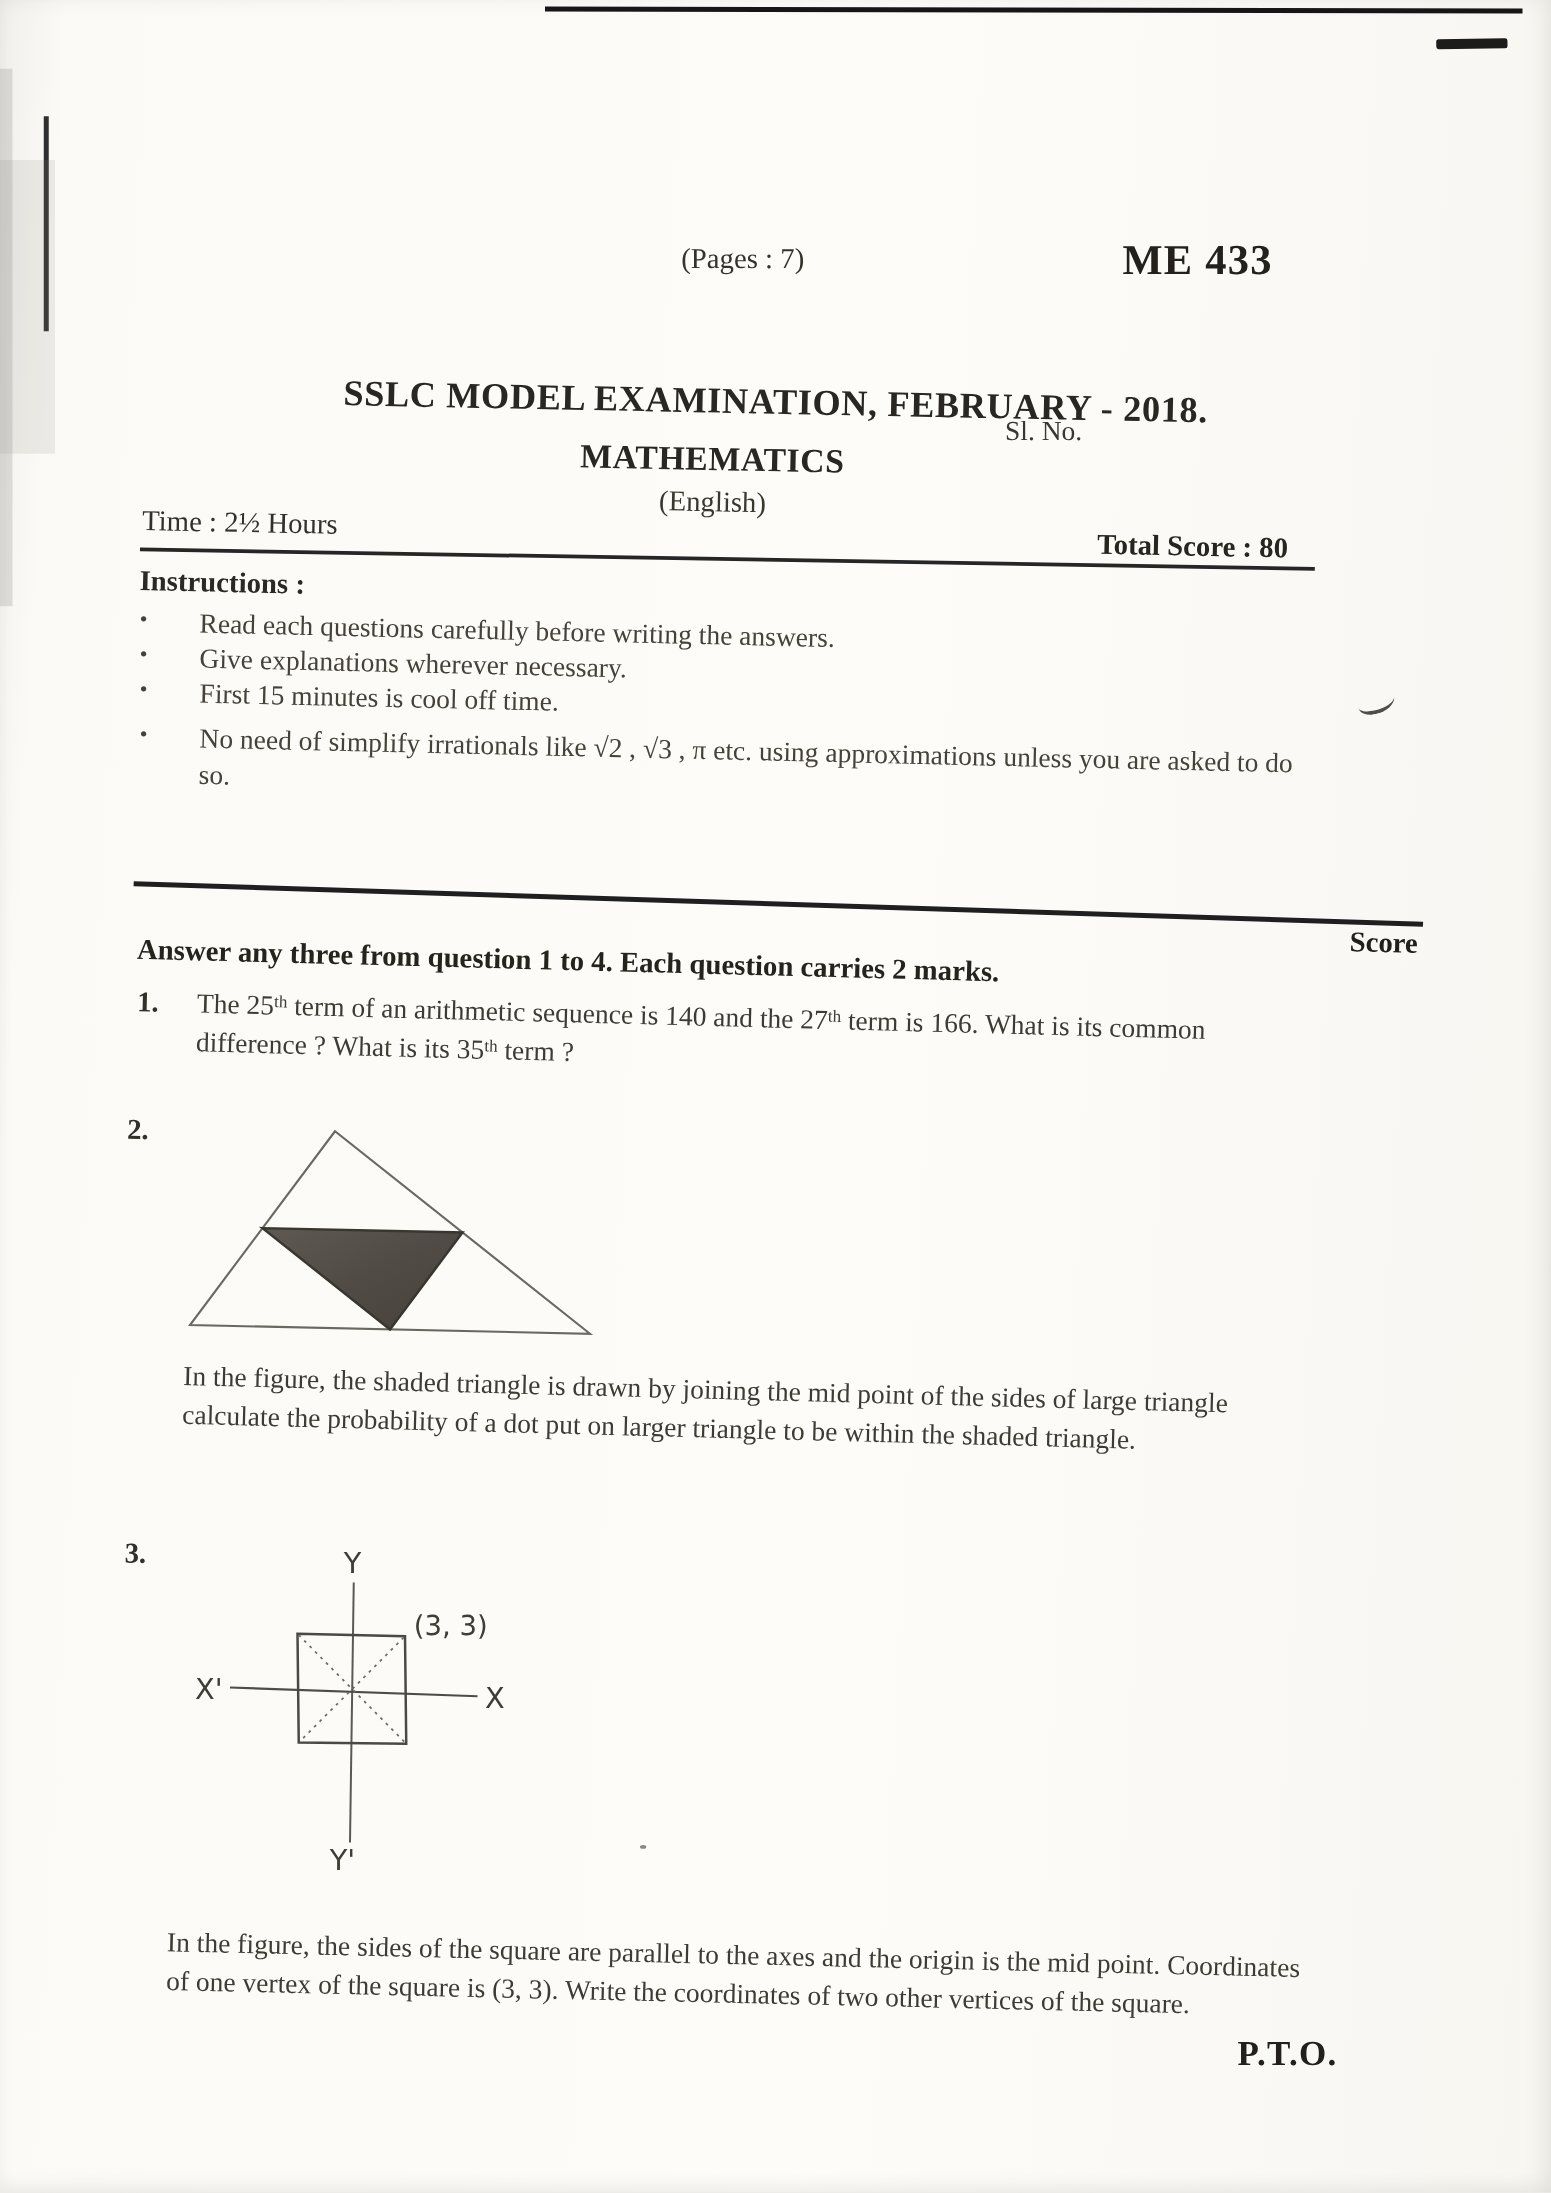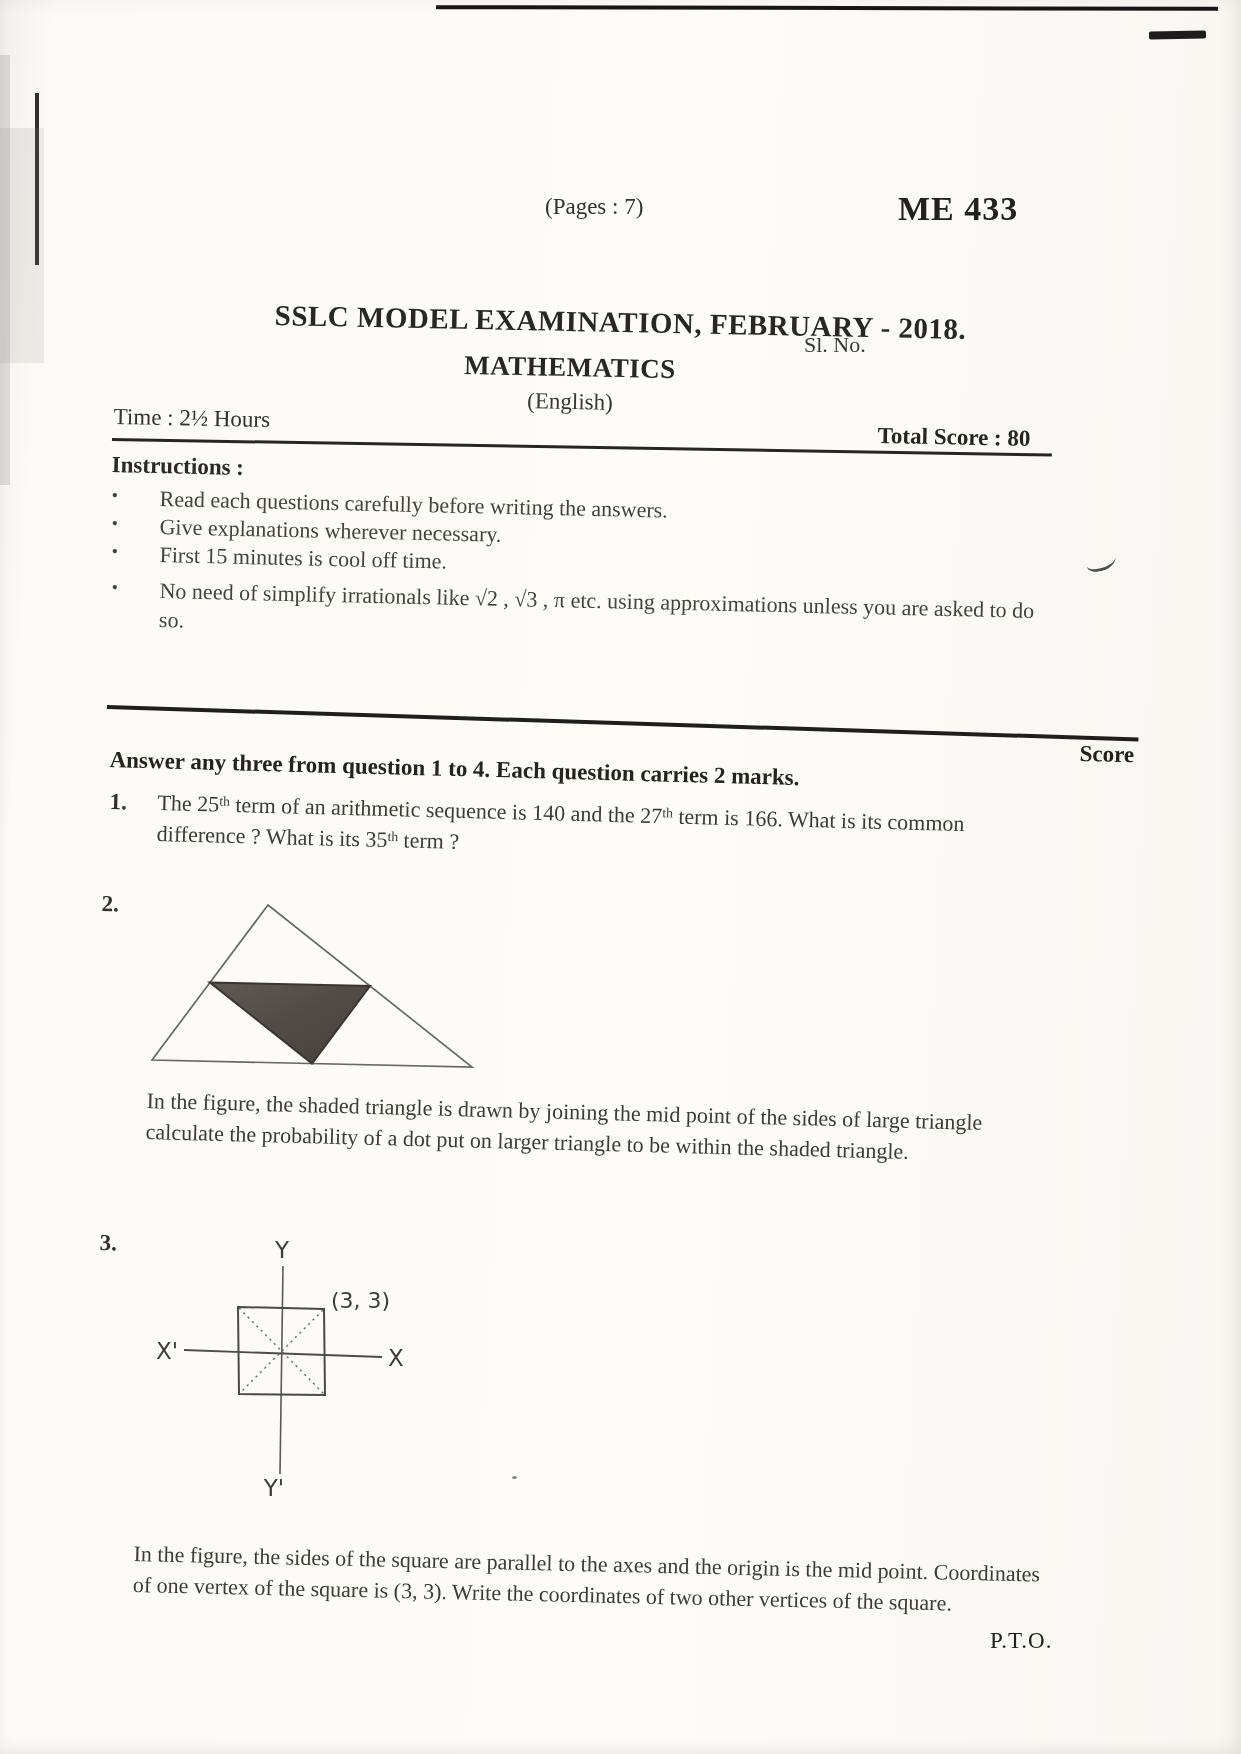--- a/index.html
+++ b/index.html
@@ -48,21 +48,21 @@
   .score{left:1080px;top:741px;font-size:23px;font-weight:bold;color:#23201b;}
   .direction{left:110px;top:747px;font-size:23px;font-weight:bold;color:#26231d;}
   .qnum{font-size:23px;font-weight:600;color:#33302a;}
   .qtext{font-size:22px;color:#3e3b34;}
   .q1-num{left:110px;top:789px;}
   .q1-text{left:158px;top:787px;width:880px;line-height:31px;}
   .q2-num{left:102px;top:891px;}
   .q2-text{left:147px;top:1085px;width:855px;line-height:31px;}
   .q3-num{left:100px;top:1230px;}
   .q3-text{left:134px;top:1538px;width:910px;line-height:31px;}
-  .pto{left:990px;top:1628px;font-size:23px;font-weight:normal;color:#23201b;letter-spacing:1px;text-align:center;}
+  .pto{left:990px;top:1628px;font-size:28px;font-weight:bold;color:#23201b;letter-spacing:1px;text-align:center;}
   sup{font-size:62%;vertical-align:baseline;position:relative;top:-.45em;line-height:0;}
   .fig{position:absolute;}
   .fig-triangle{left:140px;top:897px;}
   .fig-axes{left:148px;top:1236px;}
   svg text{font-family:"DejaVu Sans","Liberation Sans",sans-serif;fill:#403d37;}
 </style>
 </head>
 <body>
 
 <div class="page">

